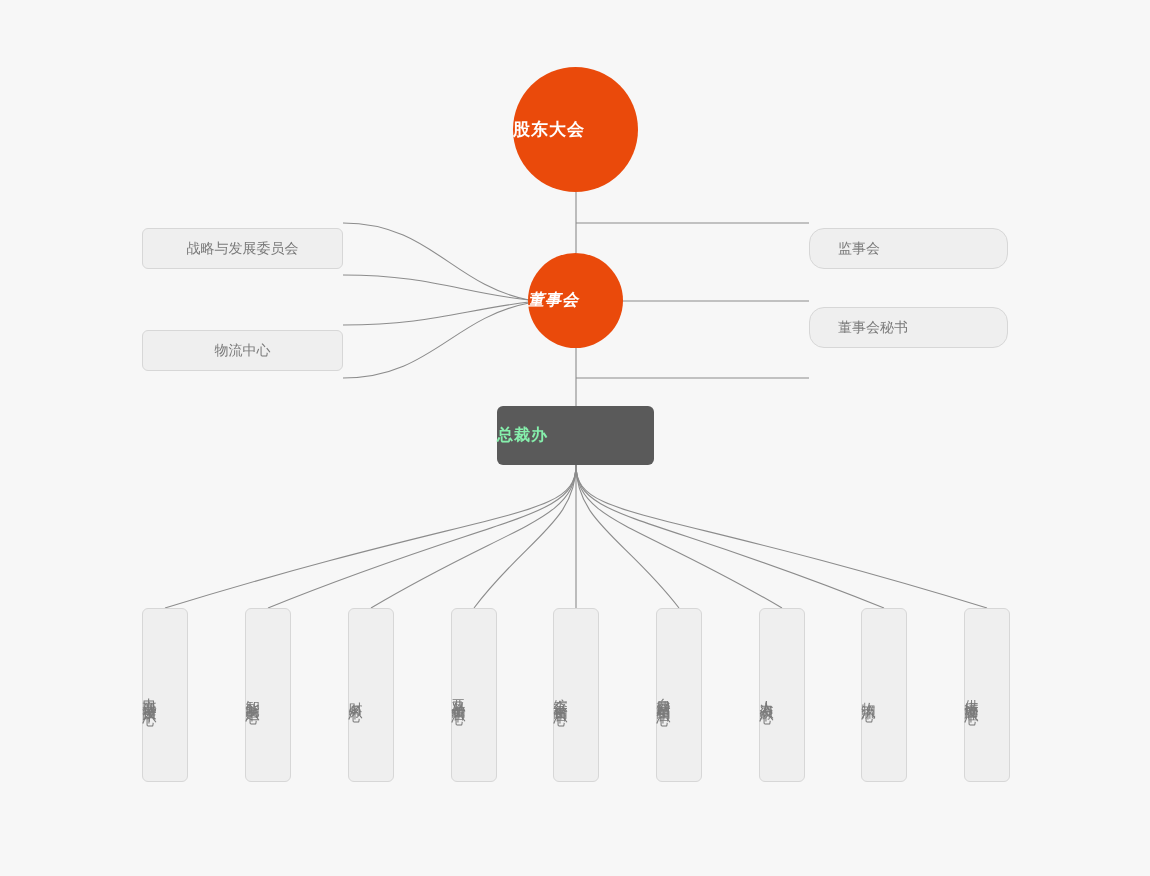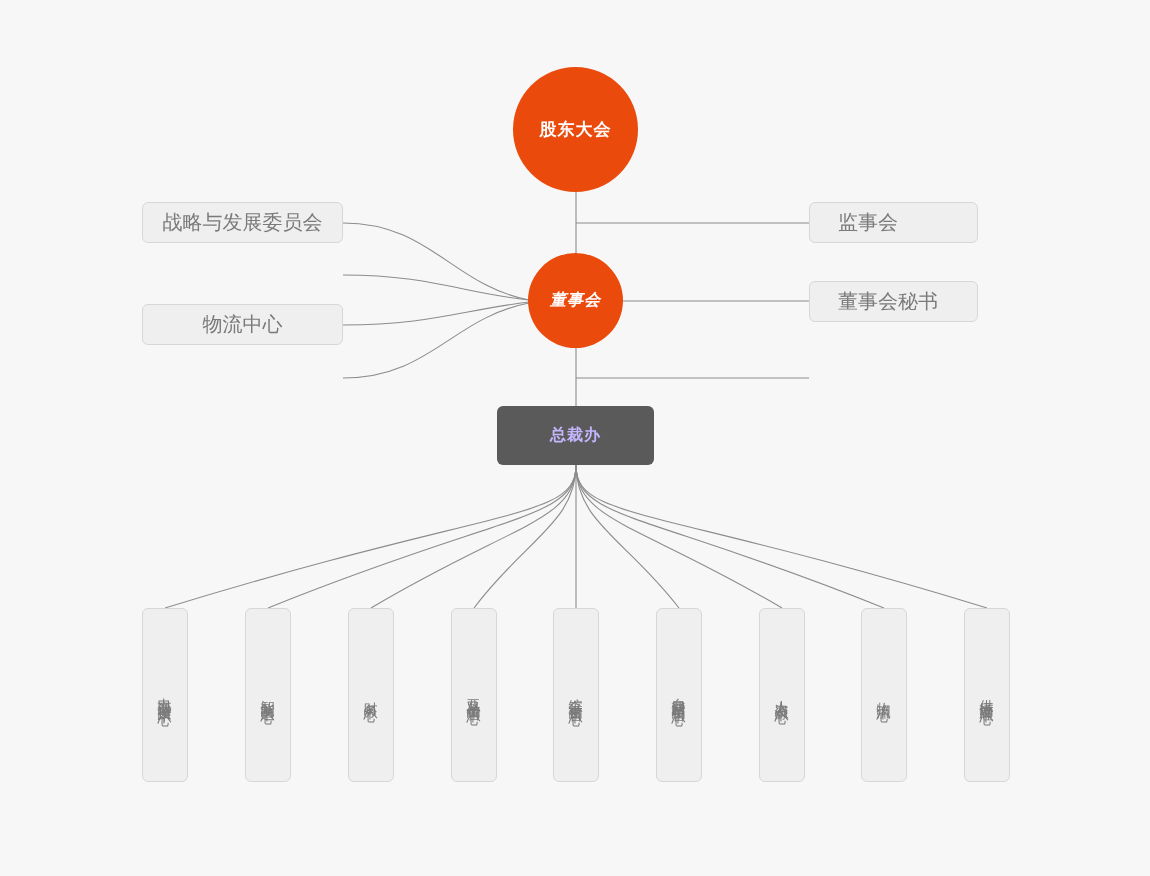--- a/index.html
+++ b/index.html
@@ -23,21 +23,21 @@
     top: 0;
     width: 1150px;
     height: 876px;
     pointer-events: none;
   }
   .node {
     position: absolute;
     box-sizing: border-box;
     display: flex;
     align-items: center;
-    justify-content: center;
+    justify-content: flex-start;
   }
 
   
   .node-circle {
     border-radius: 50%;
     background: #ea4a0b;
     color: #ffffff;
     font-weight: bold;
     letter-spacing: 1px;
   }
@@ -52,45 +52,47 @@
     font-size: 16px;
     font-style: italic;
   }
 
   
   .node-dark {
     left: 497px; top: 406px;
     width: 157px; height: 59px;
     border-radius: 6px;
     background: #5a5a5a;
-    color: #c4b5fd;
+    color: #86efac;
     font-weight: bold;
     font-size: 16px;
     letter-spacing: 1px;
   }
 
   
   .node-light {
     background: #efefef;
     border: 1px solid #d7d7d7;
     border-radius: 6px;
     color: #7a7a7a;
-    font-size: 20px;
+    font-size: 14px;
     height: 41px;
+    margin-top: 26px;
   }
   .node-light.left-box {
     left: 142px;
     width: 201px;
     justify-content: center;
   }
   .node-light.right-box {
     left: 809px;
-    width: 169px;
+    width: 199px;
     justify-content: flex-start;
     padding-left: 28px;
+    border-radius: 15px;
   }
 
   
   .node-vert {
     top: 608px;
     width: 46px;
     height: 174px;
     background: #efefef;
     border: 1px solid #d7d7d7;
     border-radius: 6px;

